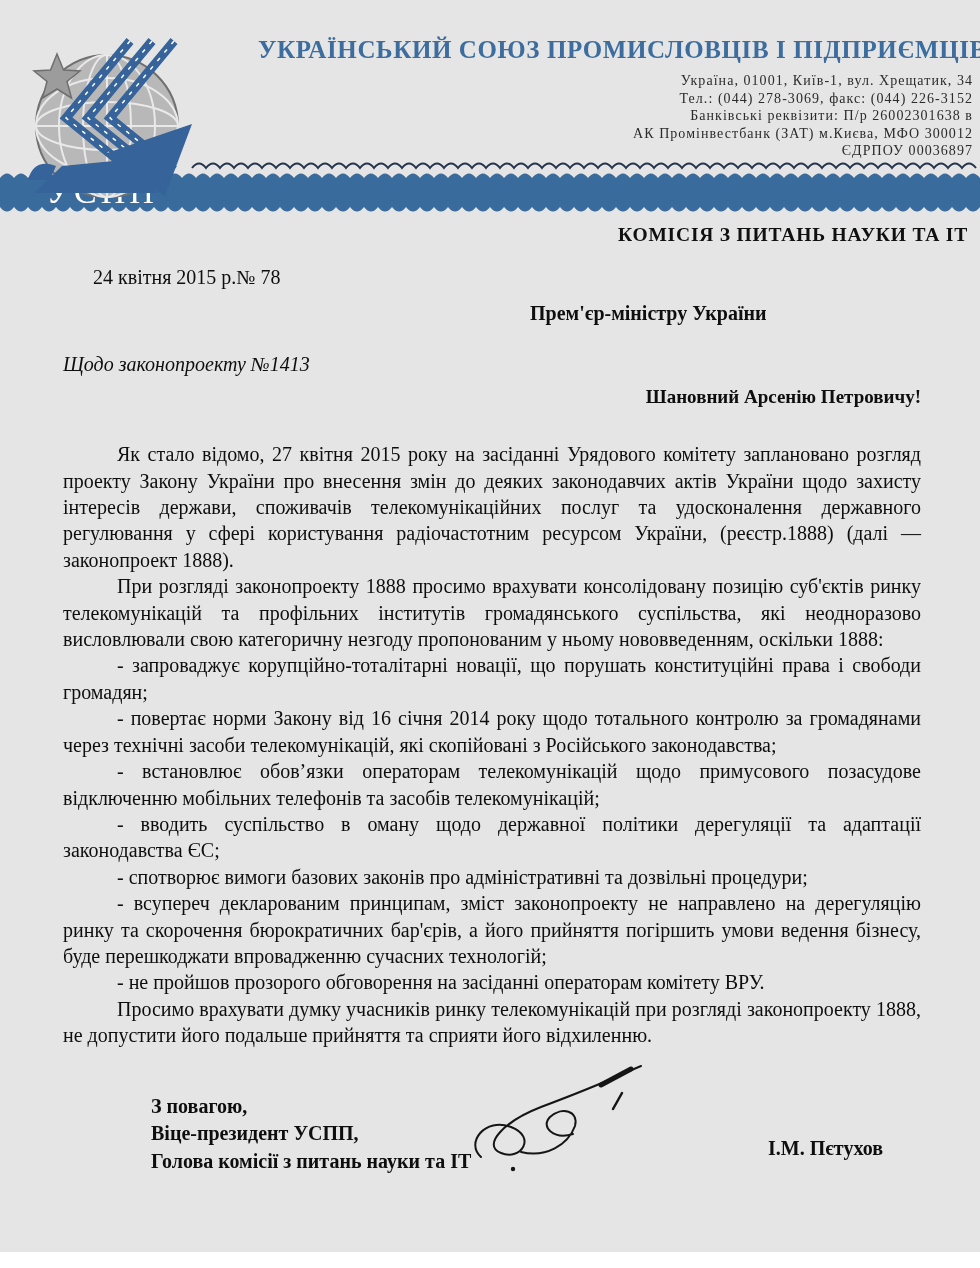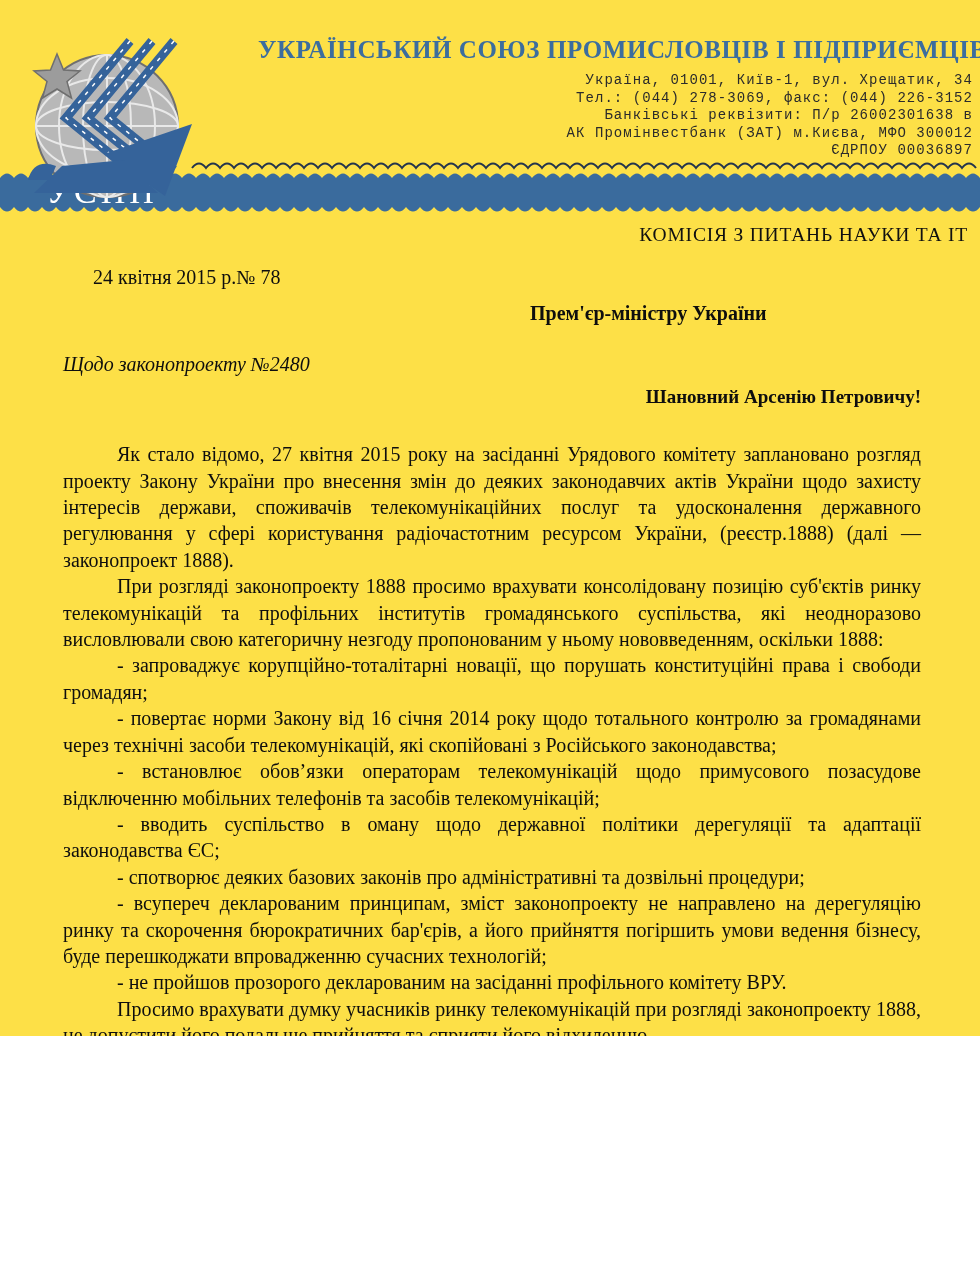--- a/index.html
+++ b/index.html
@@ -1,34 +1,34 @@
 <!DOCTYPE html>
 <html><head>
 <meta charset="utf-8">
 <style>
   html,body{margin:0;padding:0;background:#ffffff;}
   .page{
-    position:relative;width:980px;height:1036px;background:#fde047;
+    position:relative;width:980px;height:1252px;background:#e5e5e5;
     font-family:"Liberation Serif",serif;color:#0e0e0e;overflow:hidden;
   }
   
   .org-title{
     position:absolute;left:258px;top:36px;width:716px;text-align:right;
     font-weight:bold;font-size:25px;letter-spacing:0.6px;color:#3c6d9e;
     font-family:"Liberation Serif",serif;white-space:nowrap;
   }
   .contacts{
     position:absolute;right:7px;top:72px;text-align:right;
-    font-family:Liberation Mono, monospace;font-size:14px;line-height:17.6px;
+    font-family:Liberation Serif, serif;font-size:14px;line-height:17.6px;
     letter-spacing:1.05px;color:#2b2b2b;
   }
   .logo-svg{position:absolute;left:10px;top:38px;z-index:3;}
   .band-svg{position:absolute;left:0;top:150px;z-index:2;}
   .commission{
-    position:absolute;right:12px;top:224px;font-size:19.5px;font-weight:normal;
+    position:absolute;right:12px;top:224px;font-size:19.5px;font-weight:bold;
     letter-spacing:0.8px;color:#101010;white-space:nowrap;
   }
   
   .content{position:absolute;left:63px;top:264px;width:858px;font-size:20px;line-height:26.4px;}
   .date-line{margin:0 0 0 30px;}
   .addressee{margin:10px 0 0 467px;font-weight:bold;line-height:27px;}
   .subject{margin-top:24px;font-style:italic;}
   .salutation{margin-top:6px;text-align:right;font-weight:bold;font-size:19px;}
   .body-block{margin-top:31px;}
   .para{margin:0;text-align:justify;text-indent:54px;}
@@ -96,34 +96,34 @@
   <div class="commission">КОМІСІЯ З ПИТАНЬ НАУКИ ТА ІТ</div>
 
   <div class="content">
 
     <div class="date-line">24 квітня 2015 р.№ 78</div>
 
     <div class="addressee">
       <div>Прем'єр-міністру України</div>
     </div>
 
-    <div class="subject">Щодо законопроекту №2480</div>
+    <div class="subject">Щодо законопроекту №1413</div>
 
     <div class="salutation">Шановний Арсенію Петровичу!</div>
 
     <div class="body-block">
       <p class="para">Як стало відомо, 27 квітня 2015 року на засіданні Урядового комітету заплановано розгляд проекту Закону України про внесення змін до деяких законодавчих актів України щодо захисту інтересів держави, споживачів телекомунікаційних послуг та удосконалення державного регулювання у сфері користування радіочастотним ресурсом України, (реєстр.1888) (далі — законопроект 1888).</p>
       <p class="para">При розгляді законопроекту 1888 просимо врахувати консолідовану позицію суб'єктів ринку телекомунікацій та профільних інститутів громадянського суспільства, які неодноразово висловлювали свою категоричну незгоду пропонованим у ньому нововведенням, оскільки 1888:</p>
       <p class="para">- запроваджує корупційно-тоталітарні новації, що порушать конституційні права і свободи громадян;</p>
       <p class="para">- повертає норми Закону від 16 січня 2014 року щодо тотального контролю за громадянами через технічні засоби телекомунікацій, які скопійовані з Російського законодавства;</p>
       <p class="para">- встановлює обов’язки операторам телекомунікацій щодо примусового позасудове відключенню мобільних телефонів та засобів телекомунікацій;</p>
       <p class="para">- вводить суспільство в оману щодо державної політики дерегуляції та адаптації законодавства ЄС;</p>
-      <p class="para">- спотворює деяких базових законів про адміністративні та дозвільні процедури;</p>
+      <p class="para">- спотворює вимоги базових законів про адміністративні та дозвільні процедури;</p>
       <p class="para">- всупереч декларованим принципам, зміст законопроекту не направлено на дерегуляцію ринку та скорочення бюрократичних бар'єрів, а його прийняття погіршить умови ведення бізнесу, буде перешкоджати впровадженню сучасних технологій;</p>
-      <p class="para">- не пройшов прозорого декларованим на засіданні профільного комітету ВРУ.</p>
+      <p class="para">- не пройшов прозорого обговорення на засіданні операторам комітету ВРУ.</p>
       <p class="para">Просимо врахувати думку учасників ринку телекомунікацій при розгляді законопроекту 1888, не допустити його подальше прийняття та сприяти його відхиленню.</p>
     </div>
 
     <div class="sig">
       <div class="sig-lines">
         <div>З повагою,</div>
         <div>Віце-президент УСПП,</div>
         <div>Голова комісії з питань науки та ІТ</div>
       </div>
       <svg class="sig-svg" width="210" height="130" viewBox="0 0 210 130">

